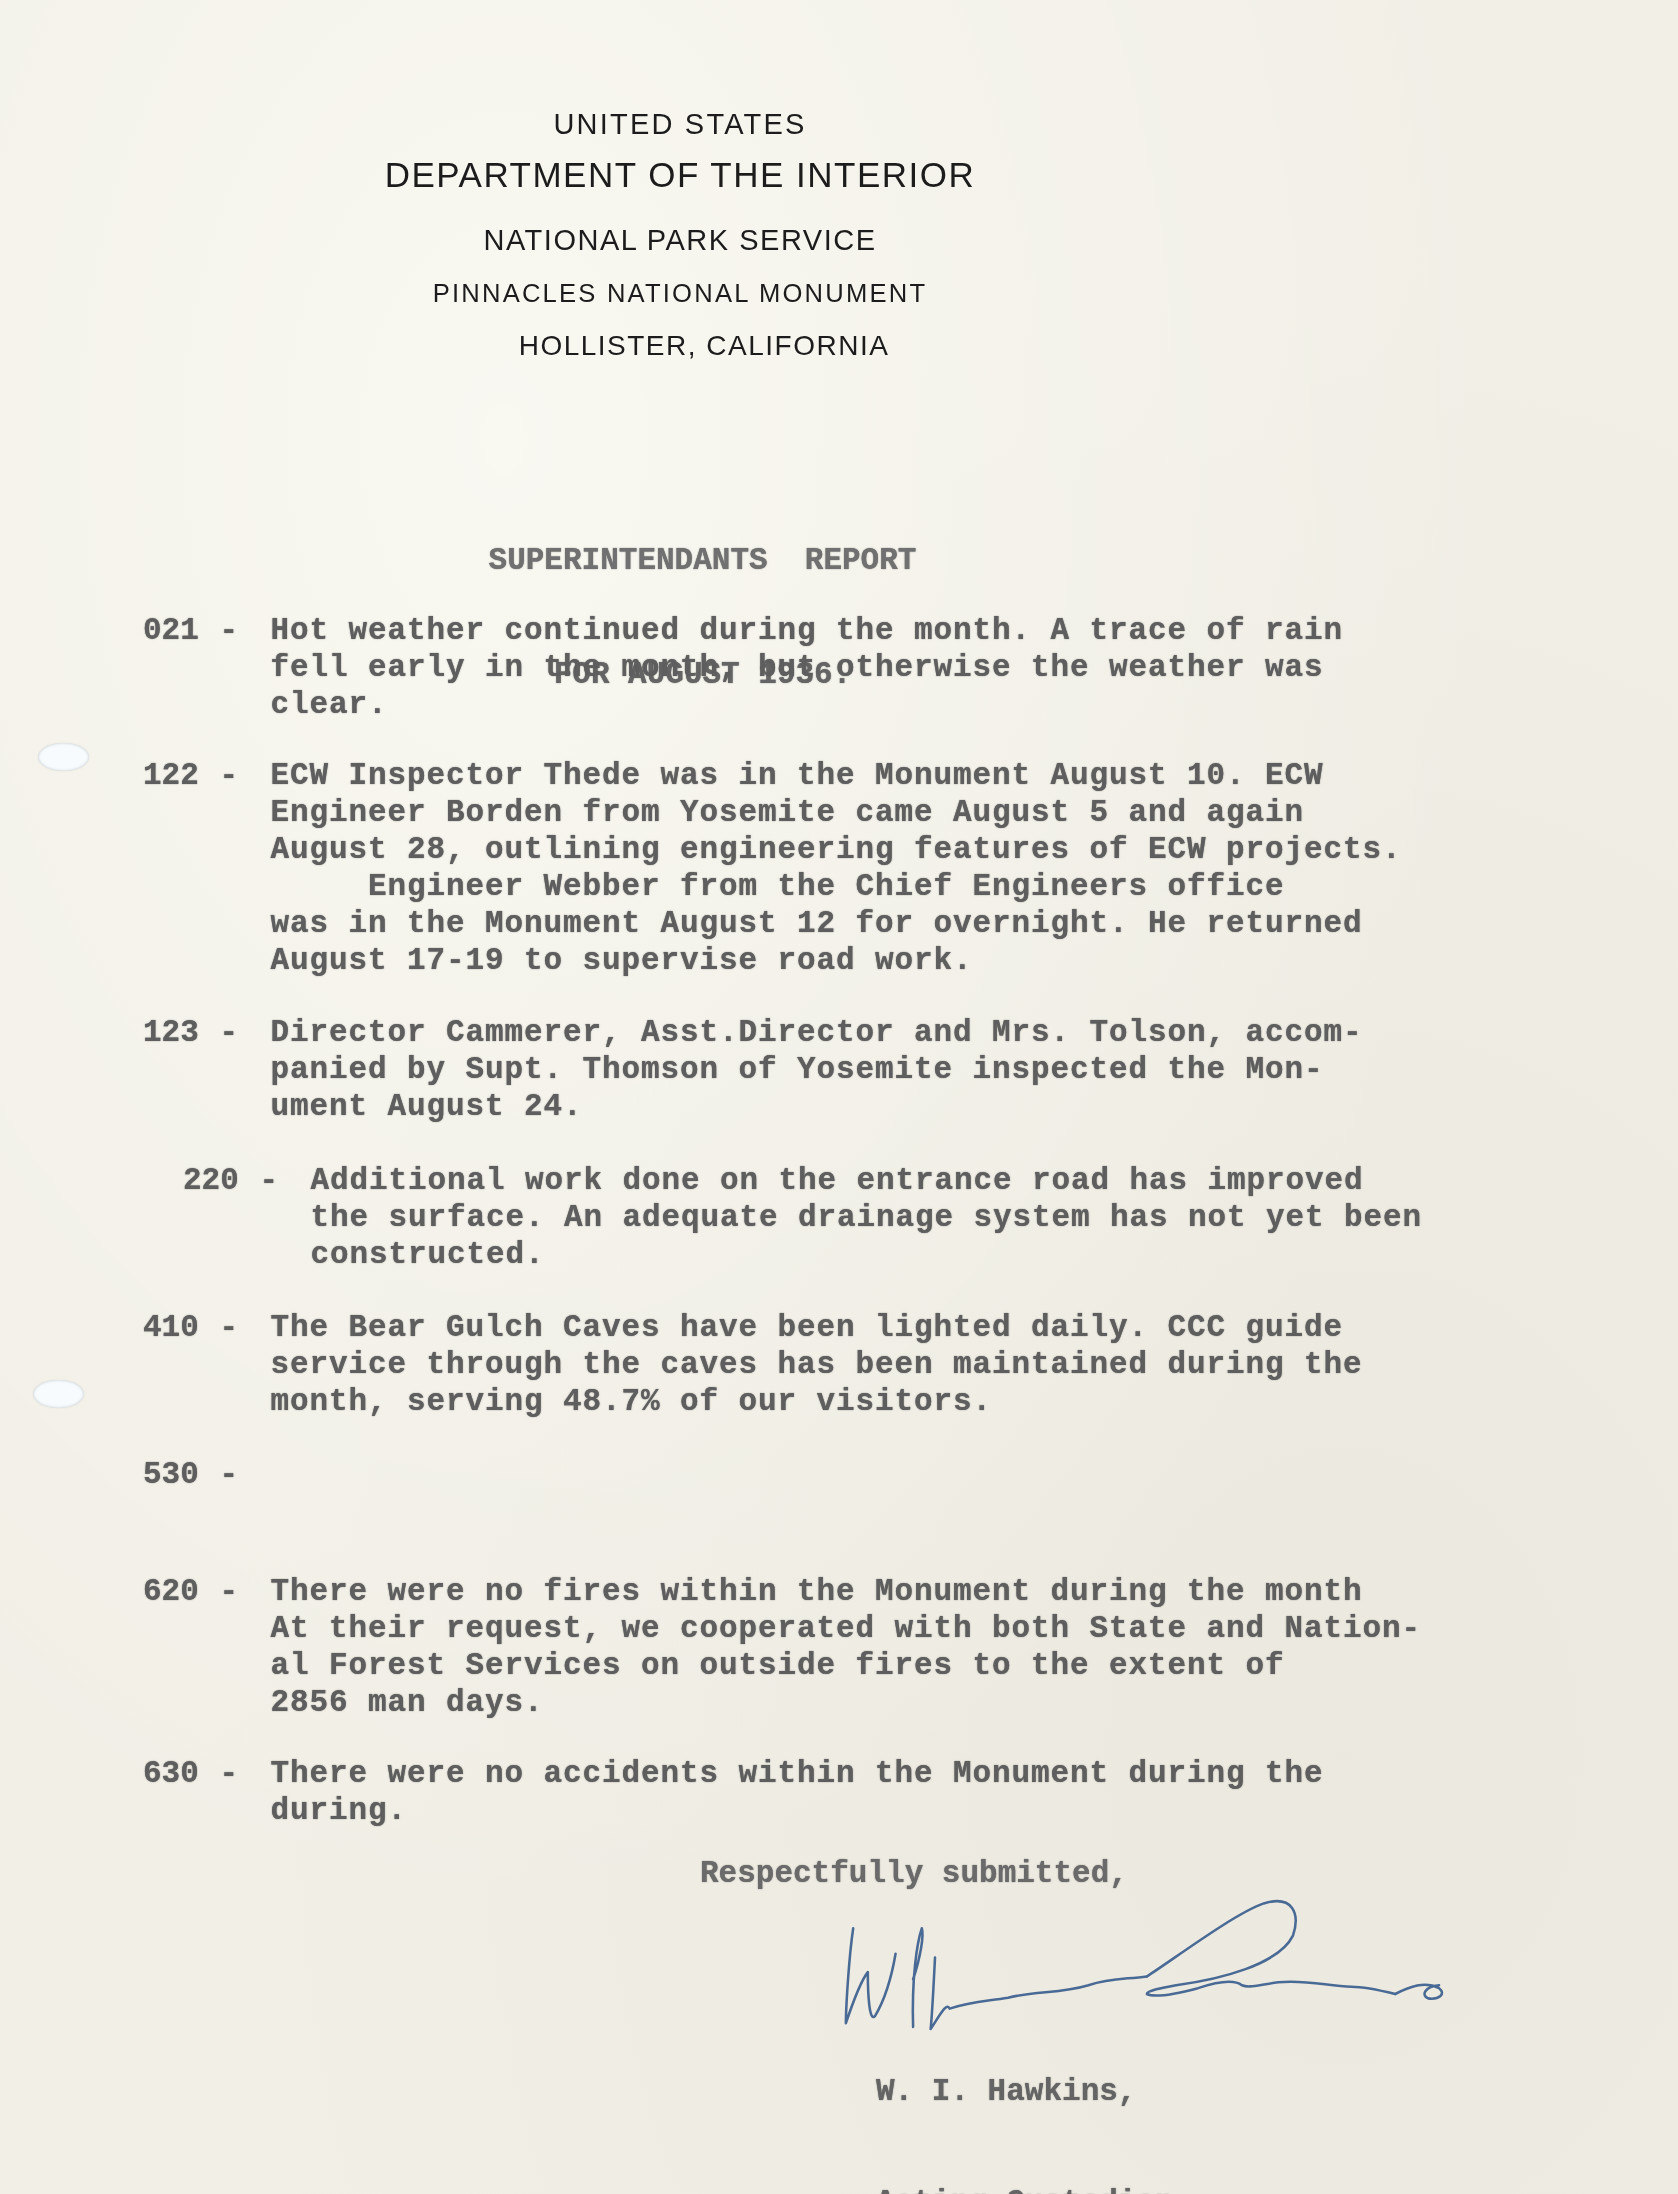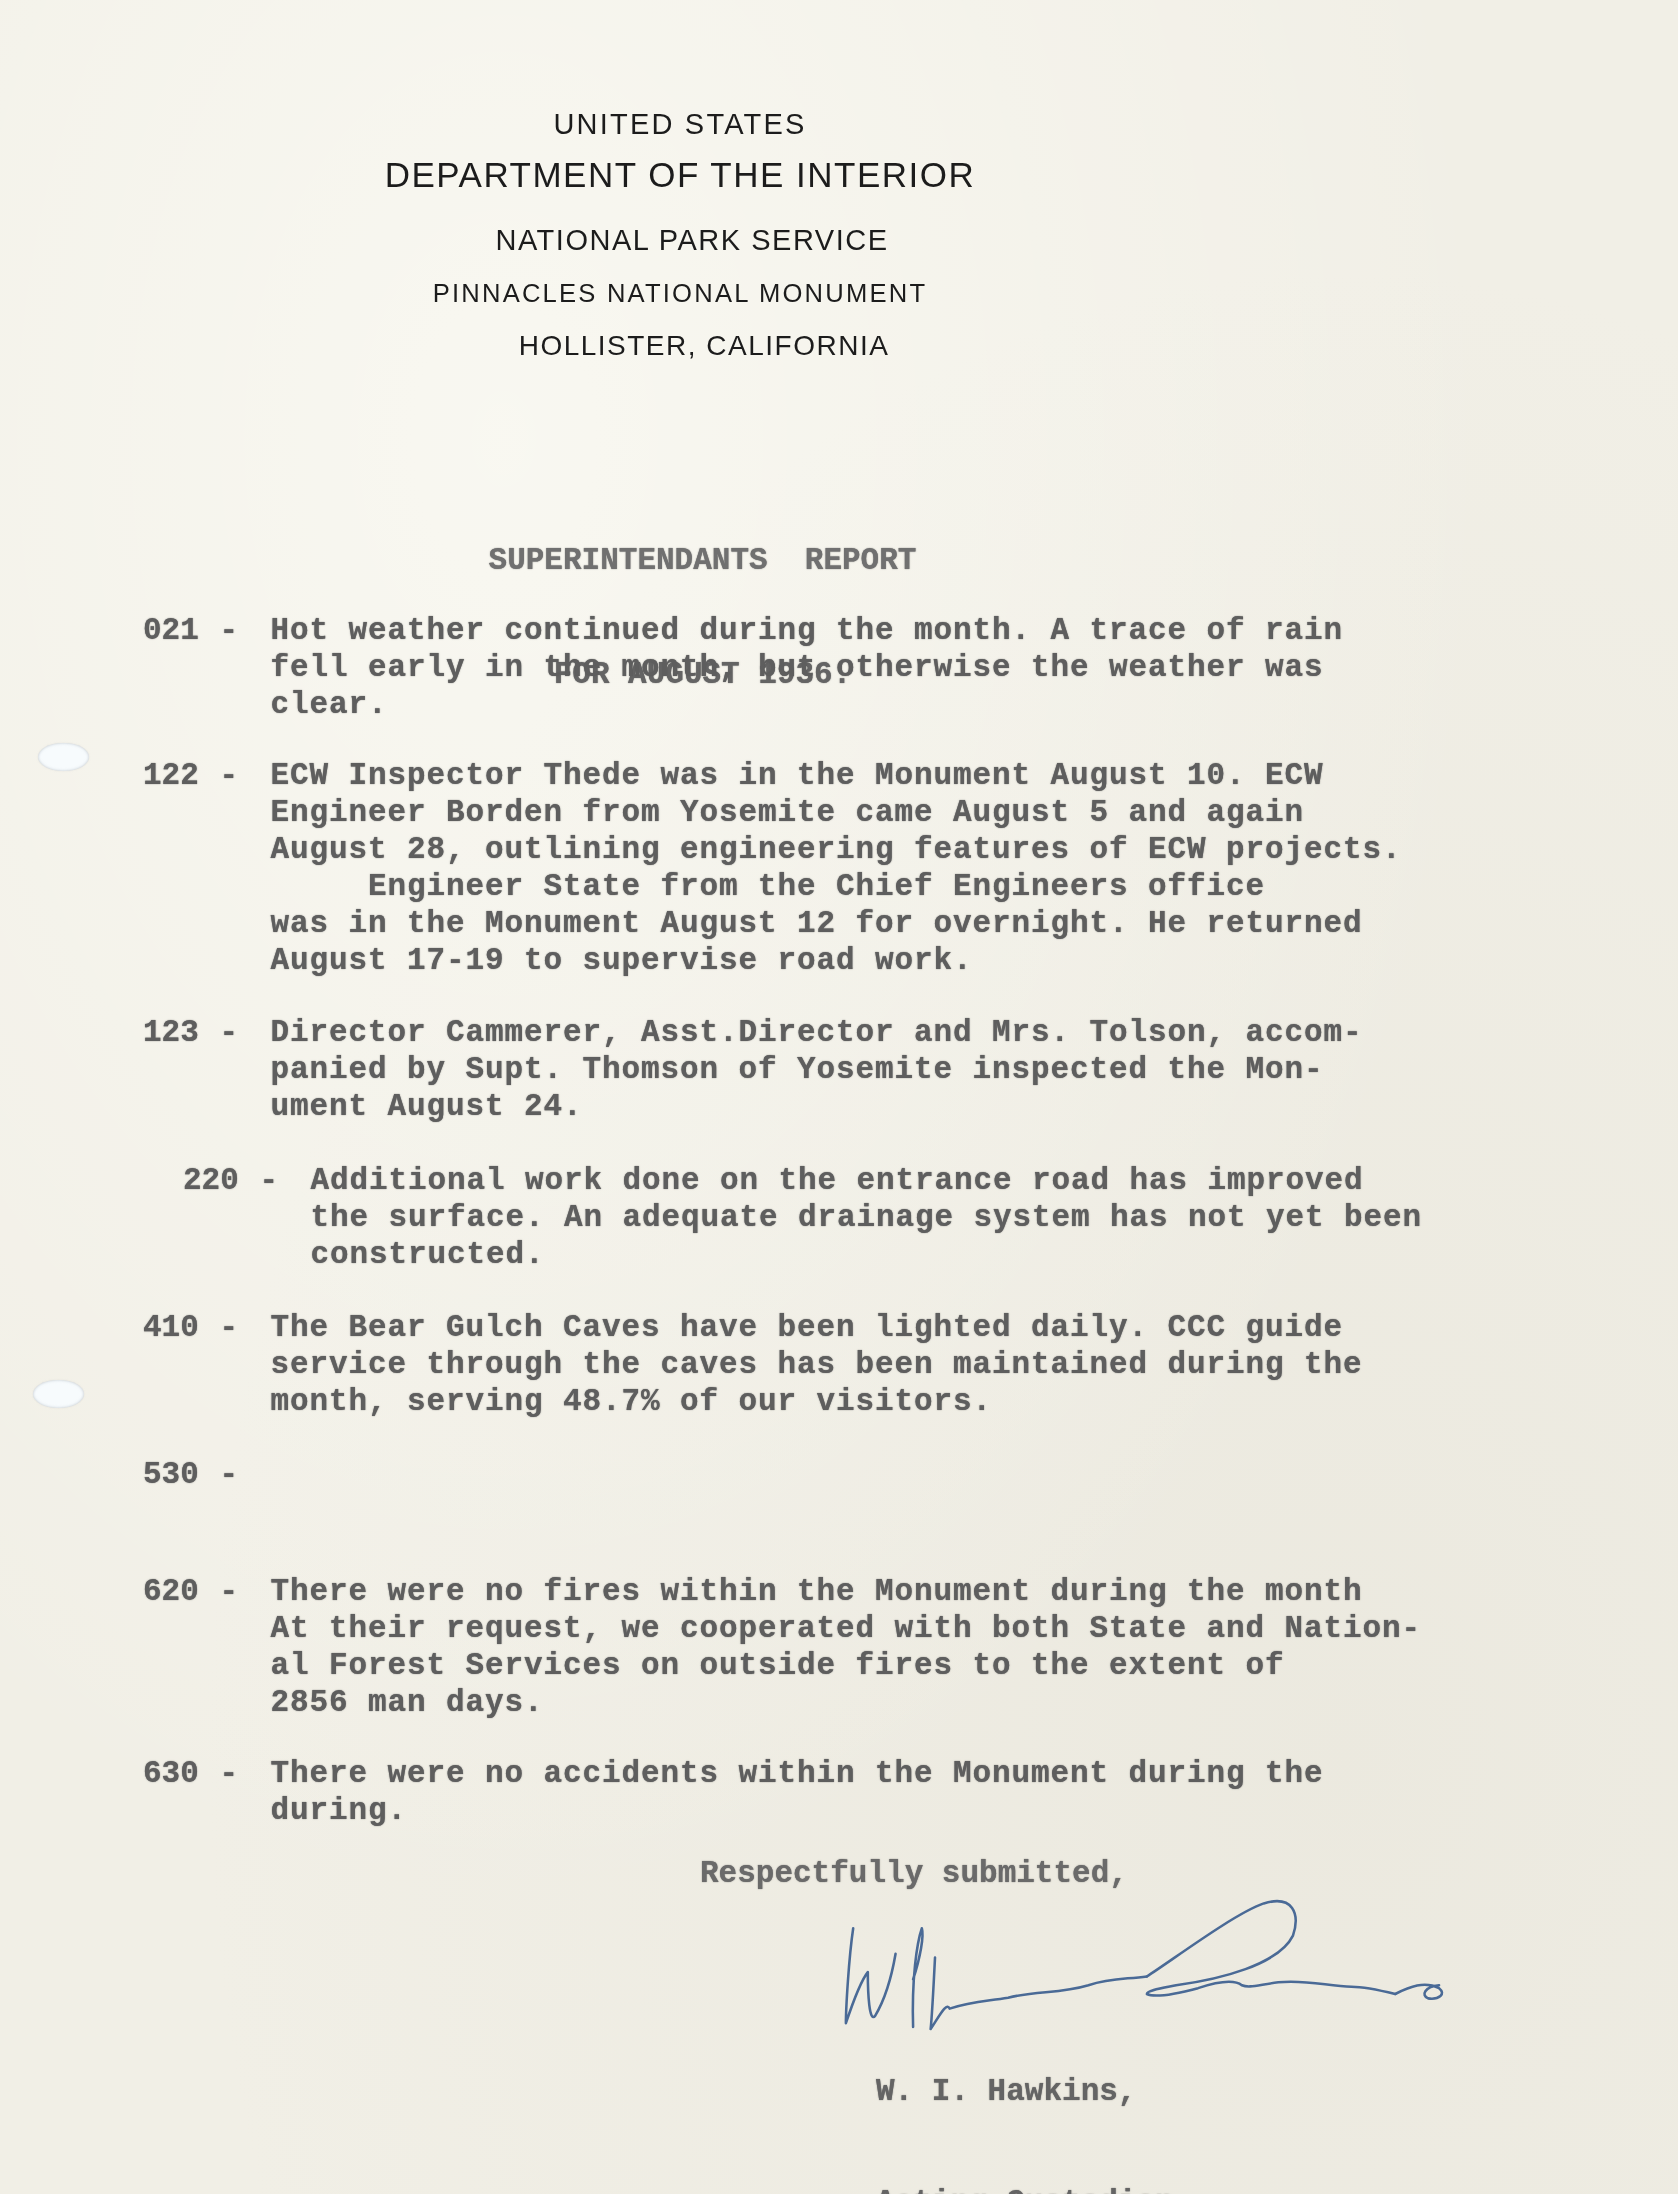--- a/index.html
+++ b/index.html
@@ -32,21 +32,21 @@
     .letterhead {
       position: absolute;
       left: 0; width: 1360px;
       text-align: center;
       color: #1c1c1c;
       font-family: "Liberation Sans", "DejaVu Sans", sans-serif;
       letter-spacing: 1.5px;
     }
     .lh-1 { top: 108px; font-size: 29px; letter-spacing: 2.2px; }
     .lh-2 { top: 155px; font-size: 35px; letter-spacing: 1.5px; }
-    .lh-3 { top: 224px; font-size: 29px; letter-spacing: 1.5px; margin-left: 12px; }
+    .lh-3 { top: 224px; font-size: 29px; letter-spacing: 1.5px; }
     .lh-4 { top: 279px; font-size: 25.6px; letter-spacing: 2.2px; }
     .lh-5 { top: 330px; font-size: 28px; letter-spacing: 1.5px; padding-left: 24px; }
 
     .typed {
       font-family: "Liberation Mono", "DejaVu Sans Mono", monospace;
       font-weight: bold;
       color: #5e5e5e;
       text-shadow: 0 0 1.5px rgba(90,90,90,0.55), 0 0 0.7px rgba(90,90,90,0.6);
       white-space: pre;
     }
@@ -150,21 +150,21 @@
       </div>
     </div>
 
     <div class="entry typed" style="top:145px;">
       <span class="code">122</span>
       <span class="dash">-</span>
       <div class="lines">
         <span class="line">ECW Inspector Thede was in the Monument August 10. ECW</span>
         <span class="line">Engineer Borden from Yosemite came August 5 and again</span>
         <span class="line">August 28, outlining engineering features of ECW projects.</span>
-        <span class="line">     Engineer State from the Chief Engineers office</span>
+        <span class="line">     Engineer Webber from the Chief Engineers office</span>
         <span class="line">was in the Monument August 12 for overnight. He returned</span>
         <span class="line">August 17-19 to supervise road work.</span>
       </div>
     </div>
 
     <div class="entry typed" style="top:402px;">
       <span class="code">123</span>
       <span class="dash">-</span>
       <div class="lines">
         <span class="line">Director Cammerer, Asst.Director and Mrs. Tolson, accom-</span>

